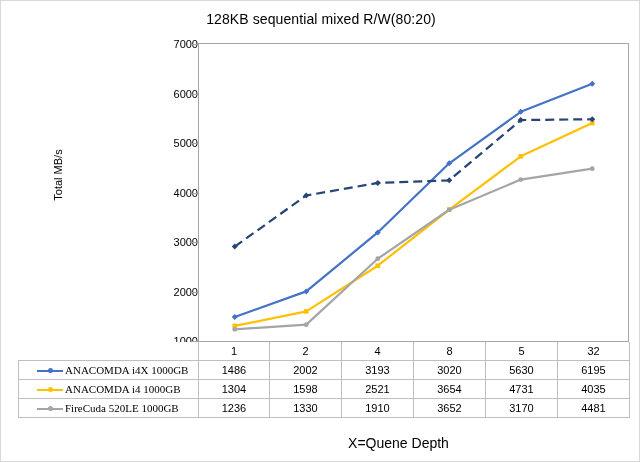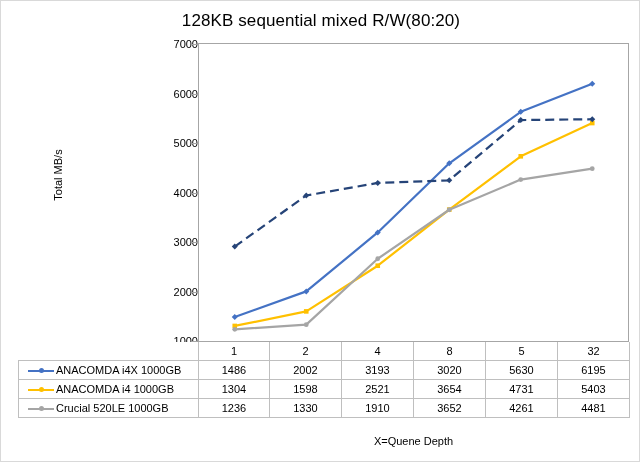--- a/index.html
+++ b/index.html
@@ -20,21 +20,21 @@
     overflow: hidden;
   }
 
   
   #chart-title {
     position: absolute;
     left: 0;
     top: 10px;
     width: 640px;
     text-align: center;
-    font-size: 17px;
+    font-size: 14px;
     color: #000000;
     letter-spacing: 0.1px;
   }
 
   
   #y-axis-title {
     position: absolute;
     left: -13px;
     top: 168px;
     width: 140px;
@@ -106,22 +106,23 @@
     border: 1px solid #bfbfbf;
     height: 18px;
     padding: 0;
     text-align: center;
     vertical-align: middle;
     white-space: nowrap;
     overflow: hidden;
   }
   #data-table td.legend-cell {
     text-align: left;
-    padding-left: 9px;
+    padding-left: 18px;
     position: relative;
+    font-family: Liberation Serif, serif;
   }
   #data-table tr.header-row td {
     border-top: none;
   }
   #data-table tr.header-row td.legend-cell {
     border-left: none;
     border-right: none;
     border-bottom: none;
   }
   .legend-key {
@@ -148,25 +149,25 @@
     border-radius: 50%;
   }
   .legend-text {
     vertical-align: middle;
     font-size: 11px;
   }
 
   
   #x-axis-title {
     position: absolute;
-    left: 197px;
+    left: 182px;
     top: 434px;
     width: 431px;
     text-align: center;
-    font-size: 11px;
+    font-size: 14px;
     color: #000000;
   }
 </style>
 </head>
 <body>
 
 <div id="chart-frame">
 
   <div id="chart-title">128KB sequential mixed R/W(80:20)</div>
 
@@ -253,27 +254,27 @@
           <td>5630</td>
           <td>6195</td>
         </tr>
         <tr>
           <td class="legend-cell"><span class="legend-key"><span class="lk-line" style="background: rgb(255, 192, 0);"></span><span class="lk-dot" style="background: rgb(255, 192, 0);"></span></span><span class="legend-text">ANACOMDA i4 1000GB</span></td>
           <td>1304</td>
           <td>1598</td>
           <td>2521</td>
           <td>3654</td>
           <td>4731</td>
-          <td>5403</td>
+          <td>4035</td>
         </tr>
         <tr>
-          <td class="legend-cell"><span class="legend-key"><span class="lk-line" style="background: rgb(165, 165, 165);"></span><span class="lk-dot" style="background: rgb(165, 165, 165);"></span></span><span class="legend-text">Crucial 520LE 1000GB</span></td>
+          <td class="legend-cell"><span class="legend-key"><span class="lk-line" style="background: rgb(165, 165, 165);"></span><span class="lk-dot" style="background: rgb(165, 165, 165);"></span></span><span class="legend-text">FireCuda 520LE 1000GB</span></td>
           <td>1236</td>
           <td>1330</td>
           <td>1910</td>
           <td>3652</td>
-          <td>4261</td>
+          <td>3170</td>
           <td>4481</td>
         </tr>
       </tbody>
   </table>
 
 </div>
 
 </body></html>

